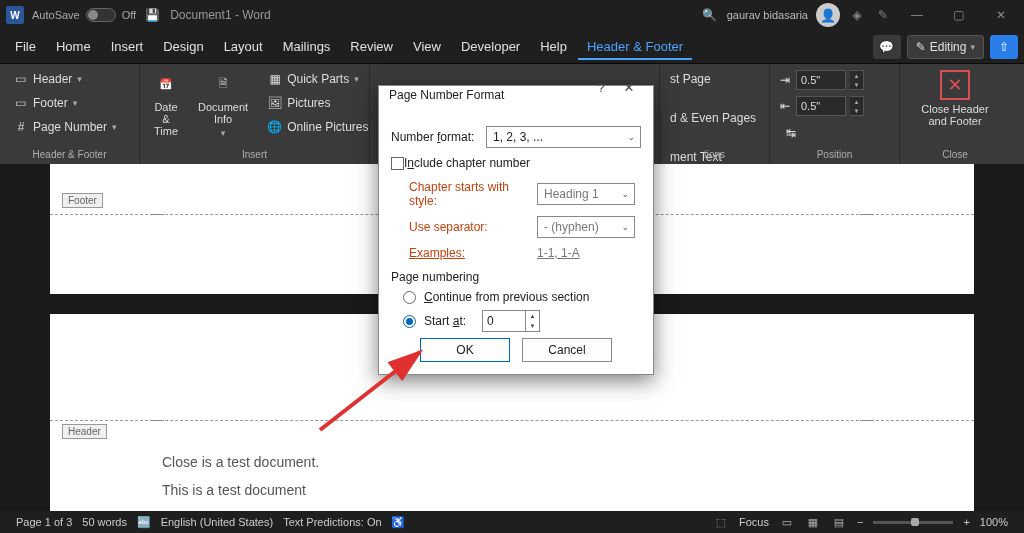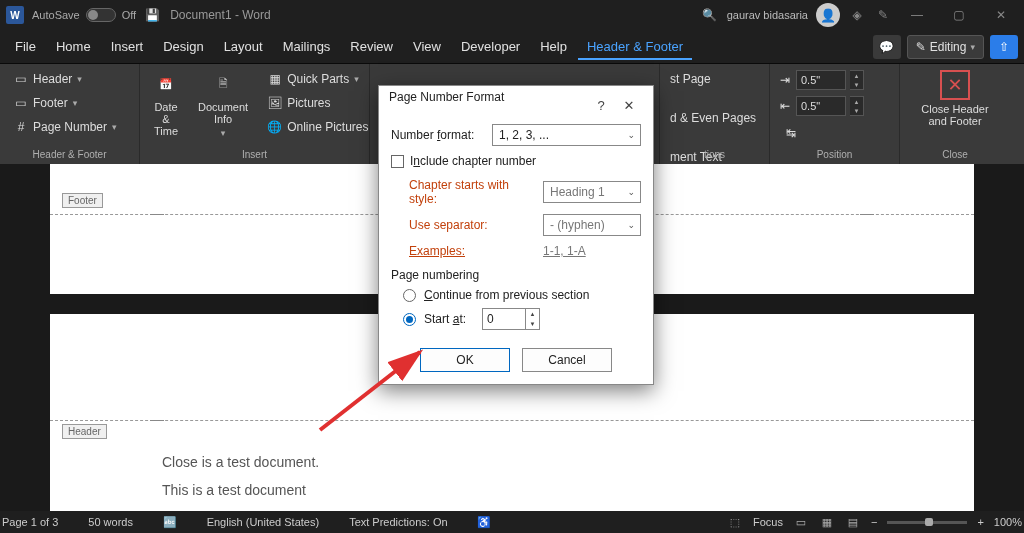--- a/index.html
+++ b/index.html
@@ -48,52 +48,52 @@
 .page-strip { position: absolute; left: 50px; right: 50px; background: #fff; }
 .page1 { top: 0; height: 130px; }
 .page2 { top: 150px; height: 200px; }
 .page-tag { position: absolute; border: 1px solid #999; background: #f0f0f0; color: #666; font-size: 10px; padding: 1px 5px; }
 .dashed-h { position: absolute; left: 0; right: 0; border-top: 1px dashed #999; }
 .margin-mark { position: absolute; width: 14px; border-top: 1px solid #888; }
 .doc-text { position: absolute; left: 112px; color: #555; font-size: 14px; }
 
 
 .dialog { position: absolute; left: 378px; top: 85px; width: 276px; background: #fff; border: 1px solid #888; box-shadow: 0 6px 20px rgba(0,0,0,0.5); color: #222; font-size: 12px; z-index: 50; }
-.dialog-title { height: 30px; display: flex; align-items: flex-start; padding: 4px 10px; font-size: 12px; }
+.dialog-title { height: 30px; display: flex; align-items: flex-end; padding: 16px 10px; font-size: 12px; }
 .dialog-title .sp { flex: 1; }
 .dialog-title .hbtn { width: 28px; height: 30px; display: flex; align-items: center; justify-content: center; color: #444; font-size: 13px; }
 .dialog-body { padding: 8px 12px 12px 12px; }
-.drow { display: flex; align-items: center; margin-bottom: 8px; gap: 6px; }
+.drow { display: flex; align-items: center; margin-bottom: 8px; }
 .dlabel { width: 95px; color: #222; }
 .dlabel u { text-decoration: underline; }
 .dselect { flex: 1; height: 22px; border: 1px solid #888; display: flex; align-items: center; justify-content: space-between; padding: 0 5px 0 6px; background: #fff; }
 .dselect .ar { font-size: 9px; color: #555; }
 .dcheck { width: 13px; height: 13px; border: 1px solid #666; }
 .sub { padding-left: 18px; }
 .sub .dlabel { width: 128px; color: #c2410c; }
 .sub .dselect { color: #777; width: 98px; flex: none; }
 .sub-text { color: #777; text-decoration: underline; }
 .section-hdr { margin: 10px 0 6px 0; color: #222; }
 .radio-row { display: flex; align-items: center; gap: 8px; padding-left: 12px; margin-bottom: 6px; }
 .radio { width: 13px; height: 13px; border: 1px solid #666; border-radius: 50%; display: flex; align-items: center; justify-content: center; }
 .radio.checked { border: 1px solid #0067c0; }
 .radio.checked::after { content: ""; width: 7px; height: 7px; background: #0067c0; border-radius: 50%; }
 .num-input { width: 58px; height: 22px; border: 1px solid #888; display: flex; align-items: center; }
 .num-input input { border: none; width: 42px; padding: 0 4px; font-size: 12px; color: #222; outline: none; }
 .num-input .spn { width: 14px; height: 100%; border-left: 1px solid #888; display: flex; flex-direction: column; }
 .num-input .spn div { flex: 1; display: flex; align-items: center; justify-content: center; font-size: 6px; color: #444; }
-.dialog-btns { display: flex; gap: 12px; justify-content: center; margin-top: 18px; }
+.dialog-btns { display: flex; gap: 12px; justify-content: center; margin-top: 6px; }
 .dbtn { width: 90px; height: 24px; border: 1px solid #888; background: #fdfdfd; display: flex; align-items: center; justify-content: center; font-size: 12px; }
 .dbtn.primary { border: 1px solid #0067c0; }
 
 
 .arrow-svg { position: absolute; left: 310px; top: 340px; z-index: 60; pointer-events: none; }
 
 
-.statusbar { position: absolute; left: 0; right: 0; bottom: 0; height: 22px; background: #1f1f1f; display: flex; align-items: center; padding: 0 2px; gap: 30px; font-size: 11px; color: #ccc; }
+.statusbar { position: absolute; left: 0; right: 0; bottom: 0; height: 22px; background: #1f1f1f; display: flex; align-items: center; padding: 0 16px; gap: 10px; font-size: 11px; color: #ccc; }
 .status-right { margin-left: auto; display: flex; align-items: center; gap: 10px; }
 .view-icn { width: 16px; height: 14px; display: flex; align-items: center; justify-content: center; color: #aaa; }
 .zoom-slider { width: 80px; height: 3px; background: #555; position: relative; }
 .zoom-slider::after { content: ""; position: absolute; left: 38px; top: -3px; width: 8px; height: 8px; background: #aaa; border-radius: 2px; }
 </style>
 </head>
 <body>
 
 <div class="titlebar">
   <div class="word-icon">W</div>

